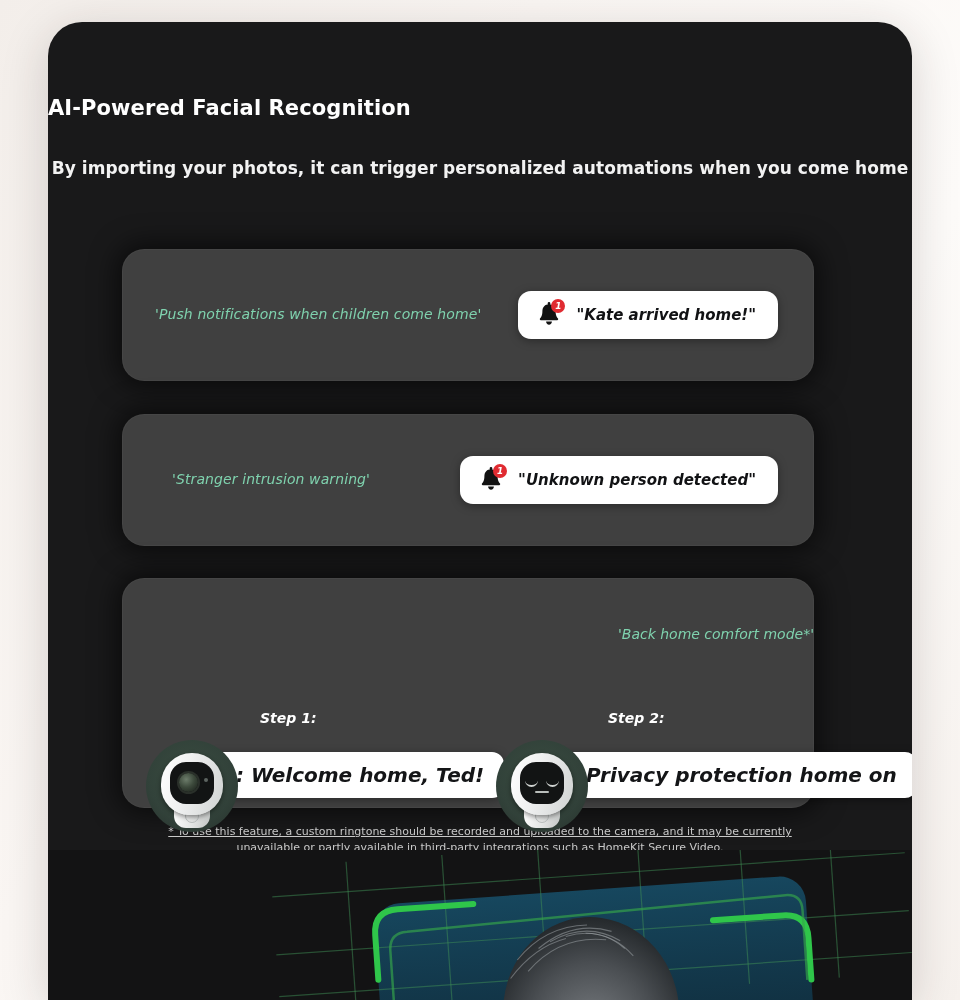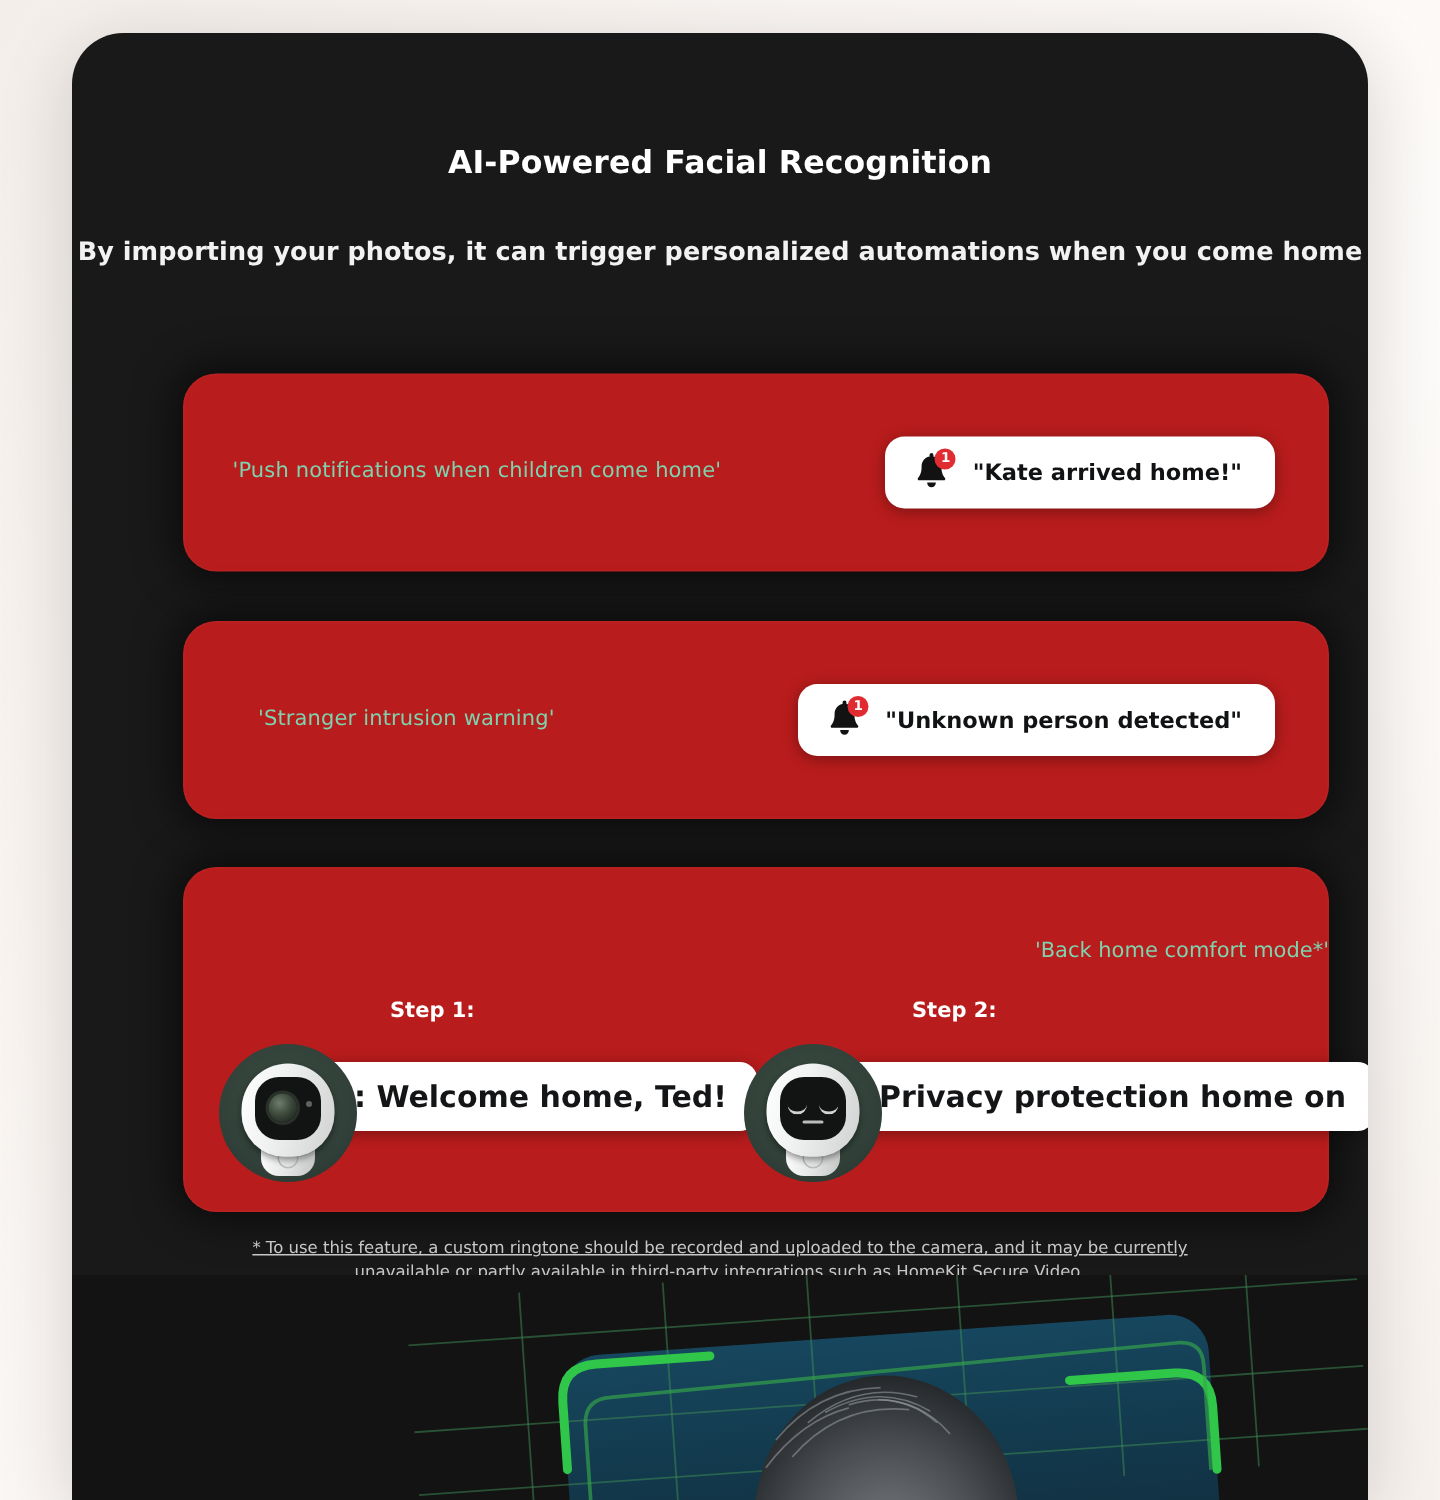--- a/index.html
+++ b/index.html
@@ -27,46 +27,47 @@
     border-radius: 34px 34px 0 0;
     overflow: hidden;
     box-shadow: 0 10px 48px rgba(40,30,25,0.18);
   }
 
   
   .title {
     position: absolute;
     left: 0; right: 0;
     top: 74px;
-    text-align: center;
+    text-align: left;
     color: #ffffff;
     font-size: 21px;
     font-weight: bold;
     letter-spacing: 0.1px;
   }
   .subtitle {
     position: absolute;
     left: 0; right: 0;
     top: 136px;
     text-align: center;
     color: #f2f2f2;
     font-size: 17px;
     font-weight: bold;
     letter-spacing: 0.05px;
   }
 
   
   .card {
     position: absolute;
     left: 74px;
-    width: 764px;
-    background: #b91c1c;
+    width: 692px;
+    background: #404040;
     border-radius: 22px;
     box-shadow: 0 0 26px 6px rgba(0,0,0,0.55),
                 0 0 1px 1px rgba(255,255,255,0.035) inset;
+    font-style: italic;
   }
   .card-1 { top: 227px; height: 132px; }
   .card-2 { top: 392px; height: 132px; }
   .card-3 { top: 556px; height: 230px; }
 
   .card-label {
     position: absolute;
     color: #7fd2ae;
     font-size: 14px;
     letter-spacing: 0.1px;
@@ -130,20 +131,21 @@
   .steps {
     position: absolute;
     left: 0; right: 0;
     top: 80px;
     height: 150px;
   }
   .step {
     position: absolute;
     width: 330px;
     height: 150px;
+    margin-top: 44px;
   }
   .step-1 { left: 14px; }
   .step-2 { left: 364px; }
 
   .step-title {
     position: absolute;
     top: 8px;
     color: #ffffff;
     font-size: 14px;
     font-weight: bold;

